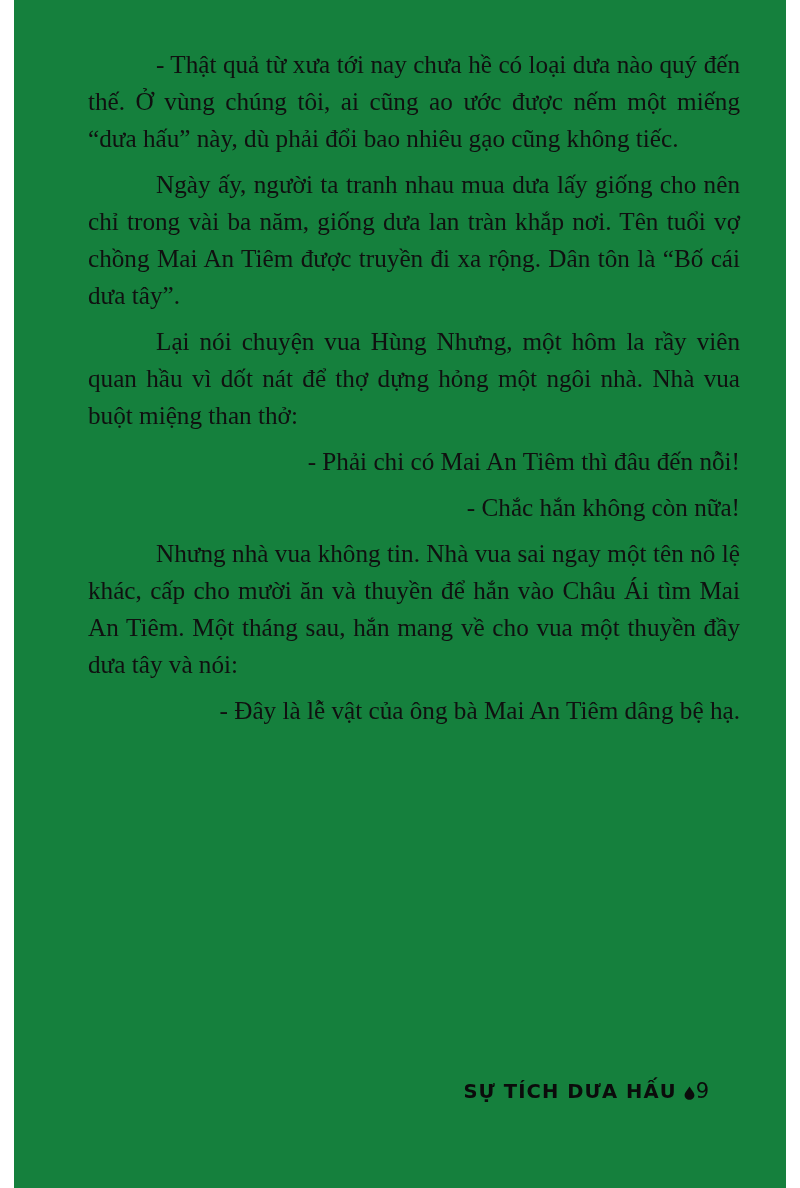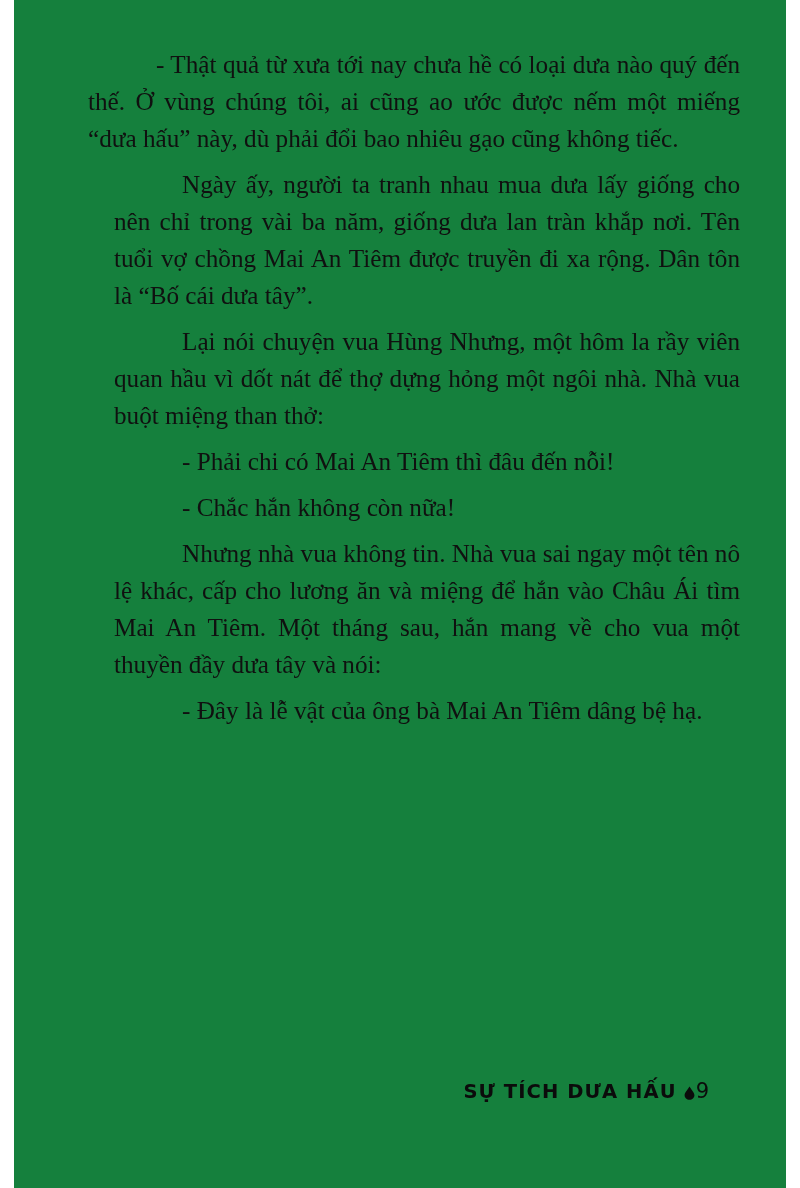--- a/index.html
+++ b/index.html
@@ -34,26 +34,25 @@
     color: #101010;
     text-align: justify;
     text-justify: inter-word;
     text-indent: 68px;
     -webkit-font-smoothing: antialiased;
   }
 
   
   .para + .para {
     margin-top: 9px;
-    margin-left: 26px;
   }
 
   
   .para.dialogue {
-    text-align: left;
+    text-align: right;
     text-indent: 68px;
     white-space: nowrap;
   }
 
   .para.dialogue.wrap {
     white-space: normal;
     text-align: justify;
   }
 
   .footer {
@@ -110,21 +109,21 @@
 
     <p class="para">Ngày ấy, người ta tranh nhau mua dưa lấy giống cho nên chỉ trong vài ba năm, giống dưa lan tràn khắp nơi. Tên tuổi vợ chồng Mai An Tiêm được truyền đi xa rộng. Dân tôn là “Bố cái dưa tây”.</p>
 
     <p class="para">Lại nói chuyện vua Hùng Nhưng, một hôm la rầy viên quan hầu vì dốt nát để thợ dựng hỏng một ngôi nhà. Nhà vua buột miệng than thở:</p>
 
     <p class="para dialogue">- Phải chi có Mai An Tiêm thì đâu đến nỗi!</p>
 
 
     <p class="para dialogue">- Chắc hắn không còn nữa!</p>
 
-    <p class="para">Nhưng nhà vua không tin. Nhà vua sai ngay một tên nô lệ khác, cấp cho lương ăn và miệng để hắn vào Châu Ái tìm Mai An Tiêm. Một tháng sau, hắn mang về cho vua một thuyền đầy dưa tây và nói:</p>
+    <p class="para">Nhưng nhà vua không tin. Nhà vua sai ngay một tên nô lệ khác, cấp cho mười ăn và thuyền để hắn vào Châu Ái tìm Mai An Tiêm. Một tháng sau, hắn mang về cho vua một thuyền đầy dưa tây và nói:</p>
 
     <p class="para dialogue">- Đây là lễ vật của ông bà Mai An Tiêm dâng bệ hạ.</p>
 
 
 
   </div>
 
   <div class="footer">
     <span class="story-title">SỰ TÍCH DƯA HẤU</span><span class="drop"><svg viewBox="0 0 11 14" xmlns="http://www.w3.org/2000/svg" aria-hidden="true">
           <path d="M5.5 0.4 C 3.4 4.0, 0.6 6.4, 0.6 9.2 C 0.6 11.9, 2.8 13.7, 5.5 13.7 C 8.2 13.7, 10.4 11.9, 10.4 9.2 C 10.4 6.4, 7.6 4.0, 5.5 0.4 Z" fill="#0b0b0b"></path>

